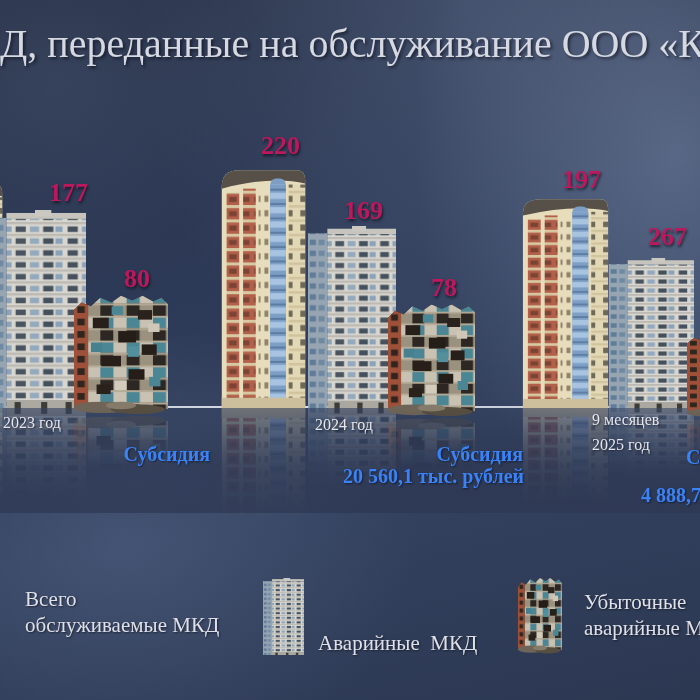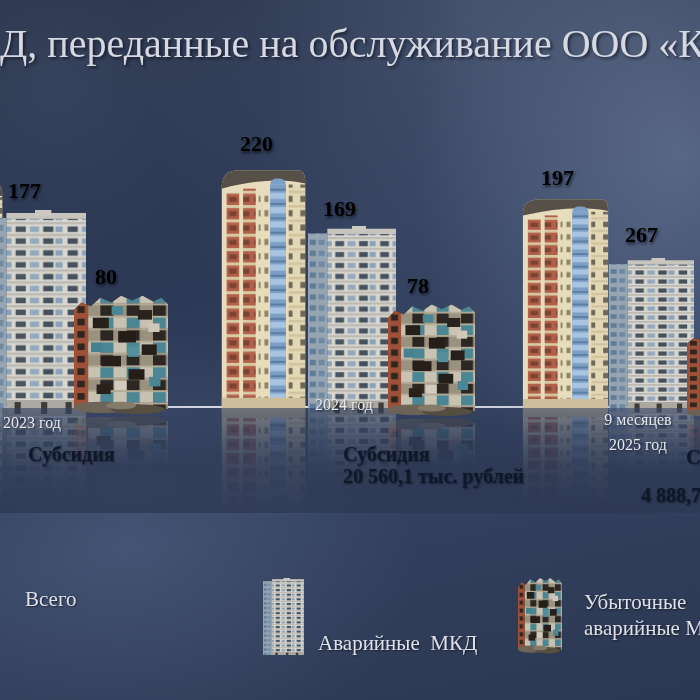--- a/index.html
+++ b/index.html
@@ -27,28 +27,28 @@
   .bld svg.refl{
     top:100%;transform:scaleY(-1);opacity:.42;
     -webkit-mask-image:linear-gradient(to bottom,transparent 55%,rgba(0,0,0,.9) 100%);
     mask-image:linear-gradient(to bottom,transparent 55%,rgba(0,0,0,.9) 100%);
   }
   .fade{
     position:absolute;left:0;top:409px;width:700px;height:104px;pointer-events:none;
     background:linear-gradient(to bottom,rgba(42,52,78,0) 0%,rgba(42,52,78,.55) 55%,rgba(45,55,82,.72) 100%);
   }
   .num{
-    position:absolute;font-size:22px;font-weight:bold;color:#000000;text-align:left;
+    position:absolute;font-size:26px;font-weight:bold;color:#be185d;text-align:right;
     text-shadow:1px 2px 3px rgba(8,10,20,.7);
   }
   .year{
     position:absolute;font-size:16px;color:#e6e7ef;text-shadow:1px 1px 2px rgba(8,10,20,.6);
   }
   .subsidy{
-    position:absolute;text-align:left;font-weight:bold;color:#0f172a;font-size:20px;
+    position:absolute;text-align:right;font-weight:bold;color:#3b82f6;font-size:20px;
     line-height:22px;text-shadow:1px 1px 2px rgba(8,10,20,.55);
   }
   .leg-txt{
     position:absolute;font-size:21px;color:#dfe0e8;line-height:26px;
     text-shadow:1px 1px 2px rgba(8,10,20,.6);
   }
   .leg-ico{position:absolute;}
   .leg-ico svg{width:100%;height:100%;display:block;}
   .pre{white-space:pre;}
   .nowrap{white-space:nowrap;}
@@ -56,31 +56,31 @@
   #slv {left:-89px;top:176px;width:97px;height:232px;}
   #b177{left:-16px;top:210px;width:102px;height:198px;}
   #b96 {left:74px;top:291px;width:94px;height:124px;}
   #b169{left:308px;top:226px;width:88px;height:182px;}
   #b220{left:214px;top:162px;width:97px;height:246px;}
   #b78 {left:388px;top:300px;width:87px;height:117px;}
   #b197{left:515px;top:192px;width:99px;height:216px;}
   #b146{left:609px;top:258px;width:85px;height:150px;}
   #slvr{left:687px;top:330px;width:86px;height:88px;}
   
-  #n1{left:8px;top:178px;width:60px;}
+  #n1{left:28px;top:178px;width:60px;}
   #n2{left:95px;top:264px;width:55px;}
   #n3{left:240px;top:131px;width:60px;}
   #n4{left:323px;top:196px;width:60px;}
   #n5{left:407px;top:273px;width:50px;}
   #n6{left:541px;top:165px;width:60px;}
   #n7{left:625px;top:222px;width:62px;}
   
   #y1{left:3px;top:414px;}
-  #y2{left:315px;top:396px;}
-  #y3{left:592px;top:407px;width:92px;text-align:center;line-height:25px;}
+  #y2{left:315px;top:416px;}
+  #y3{left:592px;top:407px;width:92px;text-align:left;line-height:25px;}
   #s1{left:28px;top:443px;width:182px;}
   #s2{left:343px;top:443px;width:180px;}
   #s3l{left:686px;top:446px;}
   #s3v{left:641px;top:484px;}
   #l1t{left:4px;top:586px;margin-left:21px;}
   #l2i{left:263px;top:578px;width:41px;height:77px;}
   #l2t{left:318px;top:602px;margin-top:28px;}
   #l3i{left:518px;top:575px;width:44px;height:79px;}
   #l3t{left:584px;top:589px;}
 </style>
@@ -298,20 +298,21 @@
   </div>
   <div id="s2" class="subsidy">
     <div>Субсидия</div>
     <div class="nowrap">20 560,1 тыс. рублей</div>
   </div>
   <div id="s3l" class="subsidy nowrap">Су</div>
   <div id="s3v" class="subsidy nowrap">4 888,7</div>
 
   <div id="l1t" class="leg-txt">
     <div>Всего</div>
+    <div>обслуживаемые МКД</div>
   </div>
 
   <div id="l2i" class="leg-ico">
     <svg viewBox="0 0 100 200" preserveAspectRatio="none">
         <use href="#sym-panel"></use>
       </svg>
   </div>
   <div id="l2t" class="leg-txt pre">Аварийные  МКД</div>
 
   <div id="l3i" class="leg-ico">

